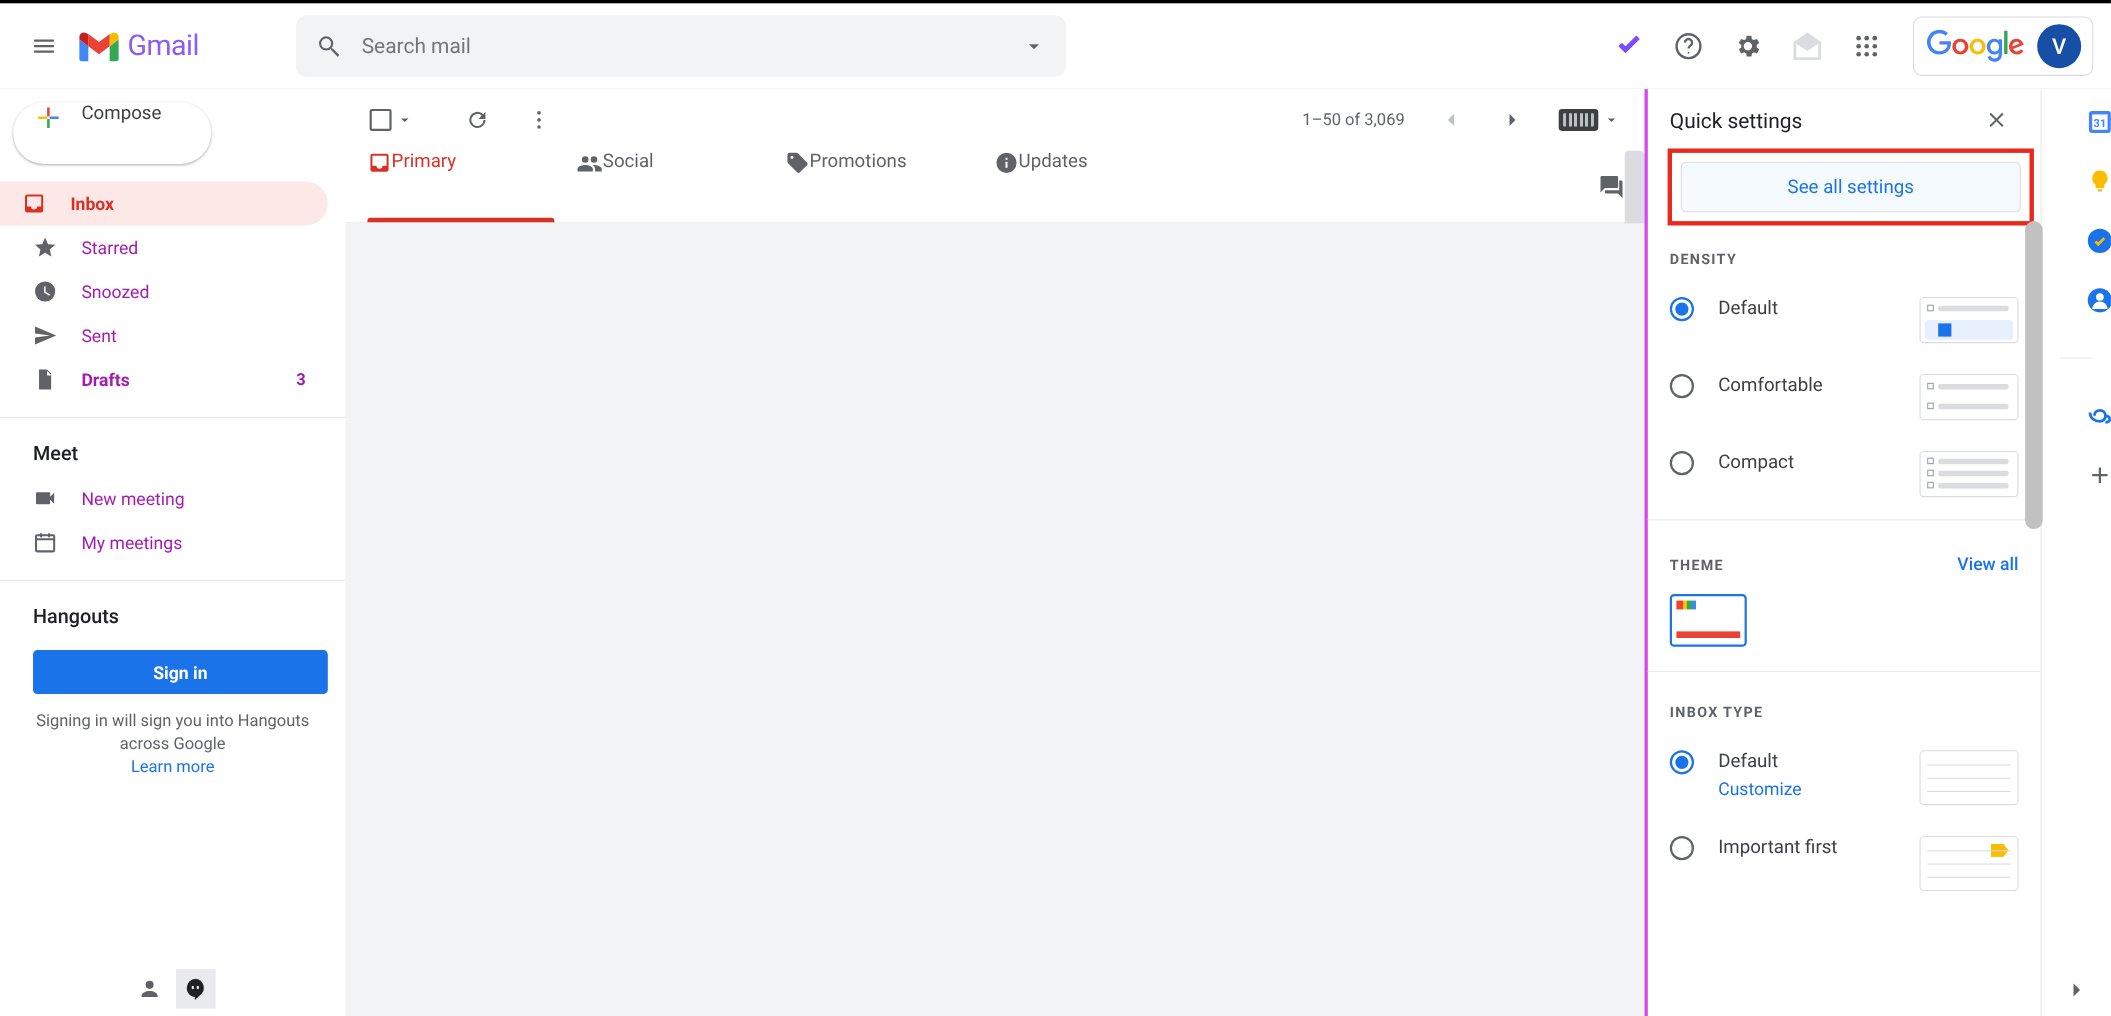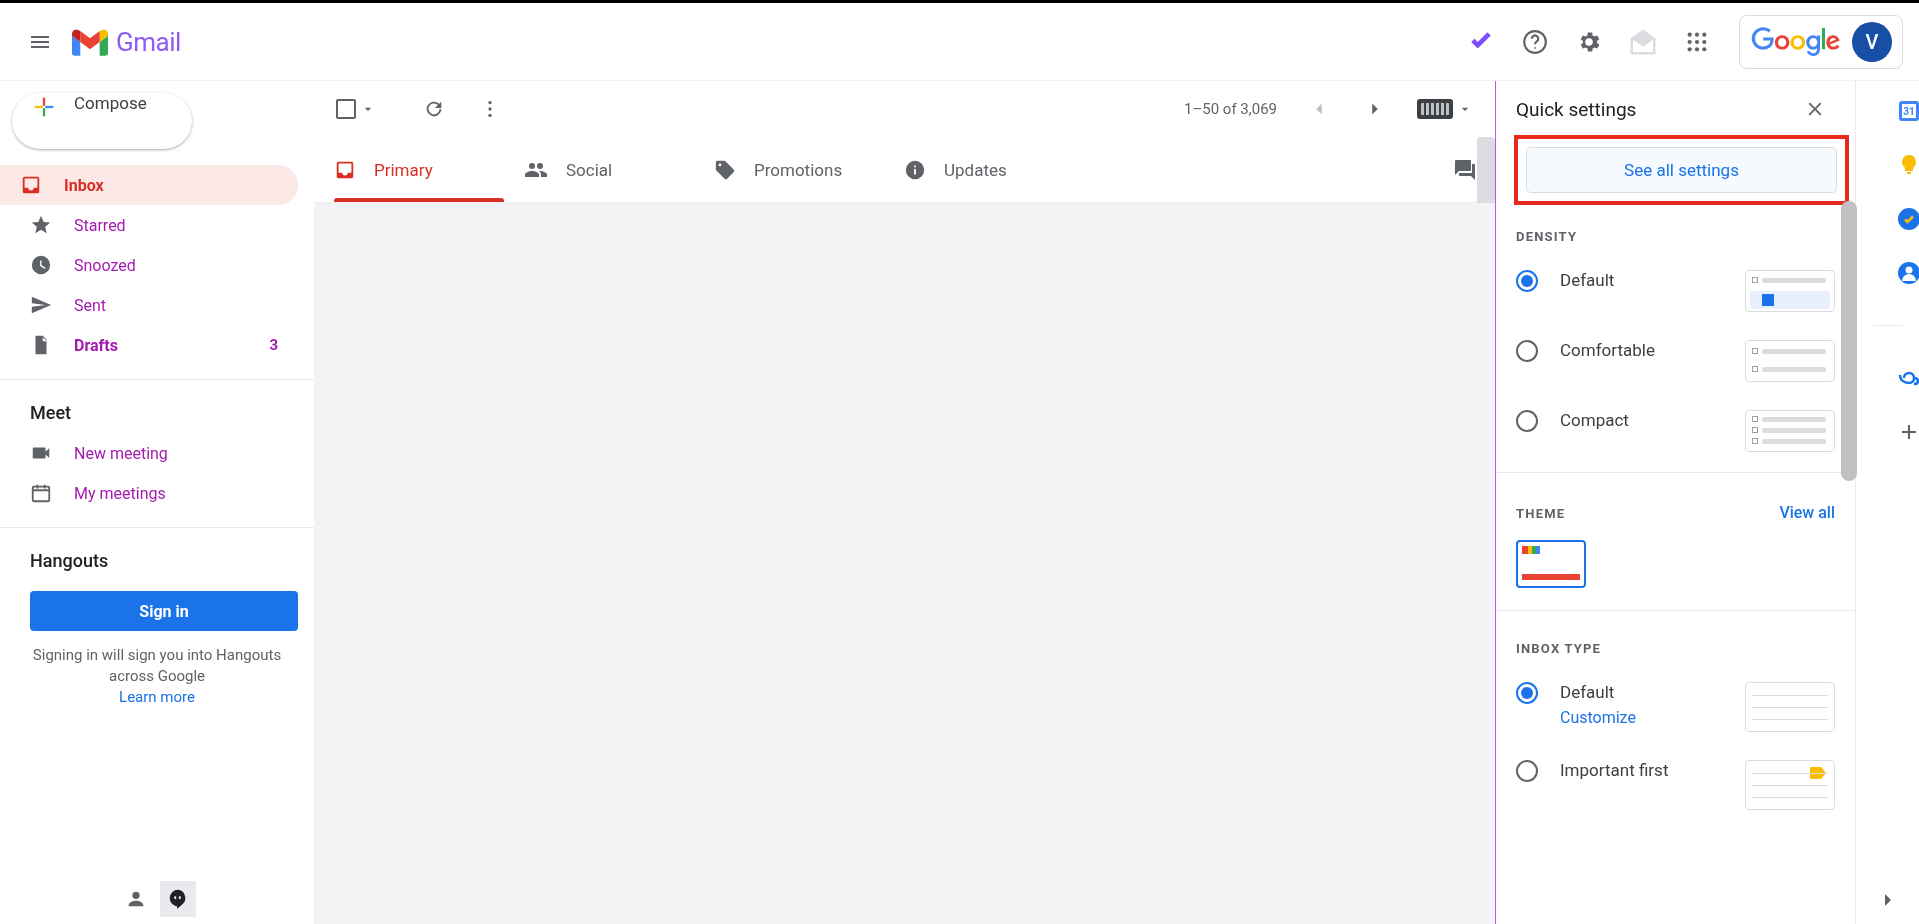--- a/index.html
+++ b/index.html
@@ -43,30 +43,30 @@
 .main { flex:1; display:flex; flex-direction:column; min-width:0; }
 .toolbar { height:56px; display:flex; align-items:center; padding:0 22px; gap:12px; font-size:15px; color:#5f6368;}
 .tbtn { width:44px; height:44px; display:flex; align-items:center; justify-content:center; border-radius:50%; cursor:pointer; color:#5f6368;}
 .select-box { width:20px; height:20px; border:2px solid #5f6368; border-radius:2px; }
 .toolbar-spacer { flex:1; }
 .page-info { margin-right: 8px; }
 .kbd-icon { width:36px; height:20px; background:#3c4043; border-radius:3px; position:relative; }
 .kbd-icon::after{ content:''; position:absolute; inset:4px; background: repeating-linear-gradient(90deg,#bdc1c6 0 3px, transparent 3px 5px); border-radius:1px;}
 
 .tabs { display:flex; border-bottom:1px solid #e8eaed; height:66px; position:relative; }
-.tab { flex:0 0 190px; display:flex; align-items:center; gap:18px; padding-left:20px; cursor:pointer; color:#5f6368; font-size:17px; }
+.tab { flex:0 0 190px; display:flex; align-items:flex-start; padding-left:20px; cursor:pointer; color:#5f6368; font-size:17px; }
 .tab.active { color:#d93025; }
 .tab.active .tab-ind { position:absolute; bottom:0; height:4px; width:170px; background:#d93025; border-radius:3px 3px 0 0; }
 .messages-scroll { position:absolute; right:0; top:0; bottom:0; width:18px; }
 .messages-scroll .thumb { position:absolute; top:0; width:18px; height:80px; background:#dadce0; border-radius:4px; right:0; }
 
 .message-area { flex:1; background:#f1f3f4; position:relative; }
 
 
-.qsettings { width: 360px; border-left:1px solid #d946ef; display:flex; flex-direction:column; position:relative; }
+.qsettings { width: 360px; border-left:3px solid #d946ef; display:flex; flex-direction:column; position:relative; }
 .qs-scroll { position:absolute; right:-2px; top:120px; width:16px; height:280px; background:#c1c1c1; border-radius:8px; }
 .qs-header { height:56px; display:flex; align-items:center; padding:0 20px; font-size:19px; color:#202124; }
 .qs-close { margin-left:auto; width:40px; height:40px; display:flex; align-items:center; justify-content:center; cursor:pointer; color:#5f6368; border-radius:50%; }
 .qs-see-all-wrap { margin: -2px 6px 0 18px; padding: 8px; border:4px solid #e8291c; }
 .qs-see-all { height:46px; border:1px solid #dadce0; background:#f5faff; border-radius:5px; display:flex; align-items:center; justify-content:center; color:#1a73e8; font-size:17px; cursor:pointer; }
 .qs-section { padding: 24px 20px 12px 20px; }
 .qs-section-title { font-size:13px; letter-spacing:1.2px; color:#5f6368; font-weight:700; }
 .qs-section-title.row { display:flex; align-items:baseline; }
 .qs-section-title .link { margin-left:auto; color:#1a73e8; font-size:16px; letter-spacing:0; font-weight:500; text-transform:none; cursor:pointer;}
 .qs-option { display:flex; align-items:flex-start; gap:22px; padding:14px 20px; cursor:pointer; }
@@ -115,20 +115,29 @@
   <div class="logo-box">
     <svg width="36" height="28" viewBox="0 0 52 40">
       <path fill="#4285F4" d="M4 40h8V20L0 11v25a4 4 0 0 0 4 4z"></path>
       <path fill="#34A853" d="M40 40h8a4 4 0 0 0 4-4V11l-12 9z"></path>
       <path fill="#FBBC04" d="M40 4v16l12-9V8a6 6 0 0 0-9.6-4.8z"></path>
       <path fill="#EA4335" d="M12 20V4l14 10.5L40 4v16L26 30.5z"></path>
       <path fill="#C5221F" d="M0 8v3l12 9V4L9.6 3.2A6 6 0 0 0 0 8z"></path>
     </svg>
     <span class="gmail-word">Gmail</span>
   </div>
+  <div class="search">
+    <svg width="24" height="24" viewBox="0 0 24 24" fill="#5f6368">
+        <path d="M15.5 14h-.79l-.28-.27a6.471 6.471 0 0 0 1.57-4.23 6.5 6.5 0 1 0-6.5 6.5c1.61 0 3.09-.59 4.23-1.57l.27.28v.79L20 21.49 21.49 20 15.5 14zm-6 0C7.01 14 5 11.99 5 9.5S7.01 5 9.5 5 14 7.01 14 9.5 11.99 14 9.5 14z"></path>
+      </svg>
+    <input type="text" placeholder="Search mail" style="">
+    <svg width="22" height="22" viewBox="0 0 24 24" fill="#5f6368">
+        <path d="M7 10l5 5 5-5z"></path>
+      </svg>
+  </div>
   <div class="header-spacer"></div>
   <div class="hdr-icons">
     <div class="hdr-icon">
       <svg width="26" height="26" viewBox="0 0 24 24">
           <path fill="#7c4dff" d="M3 12l6 6L21 6l-3-3-9 9-3-3z"></path>
         </svg>
     </div>
     <div class="hdr-icon">
       <svg width="26" height="26" viewBox="0 0 24 24" fill="none" stroke="#5f6368" stroke-width="2">
           <circle cx="12" cy="12" r="10"></circle>

